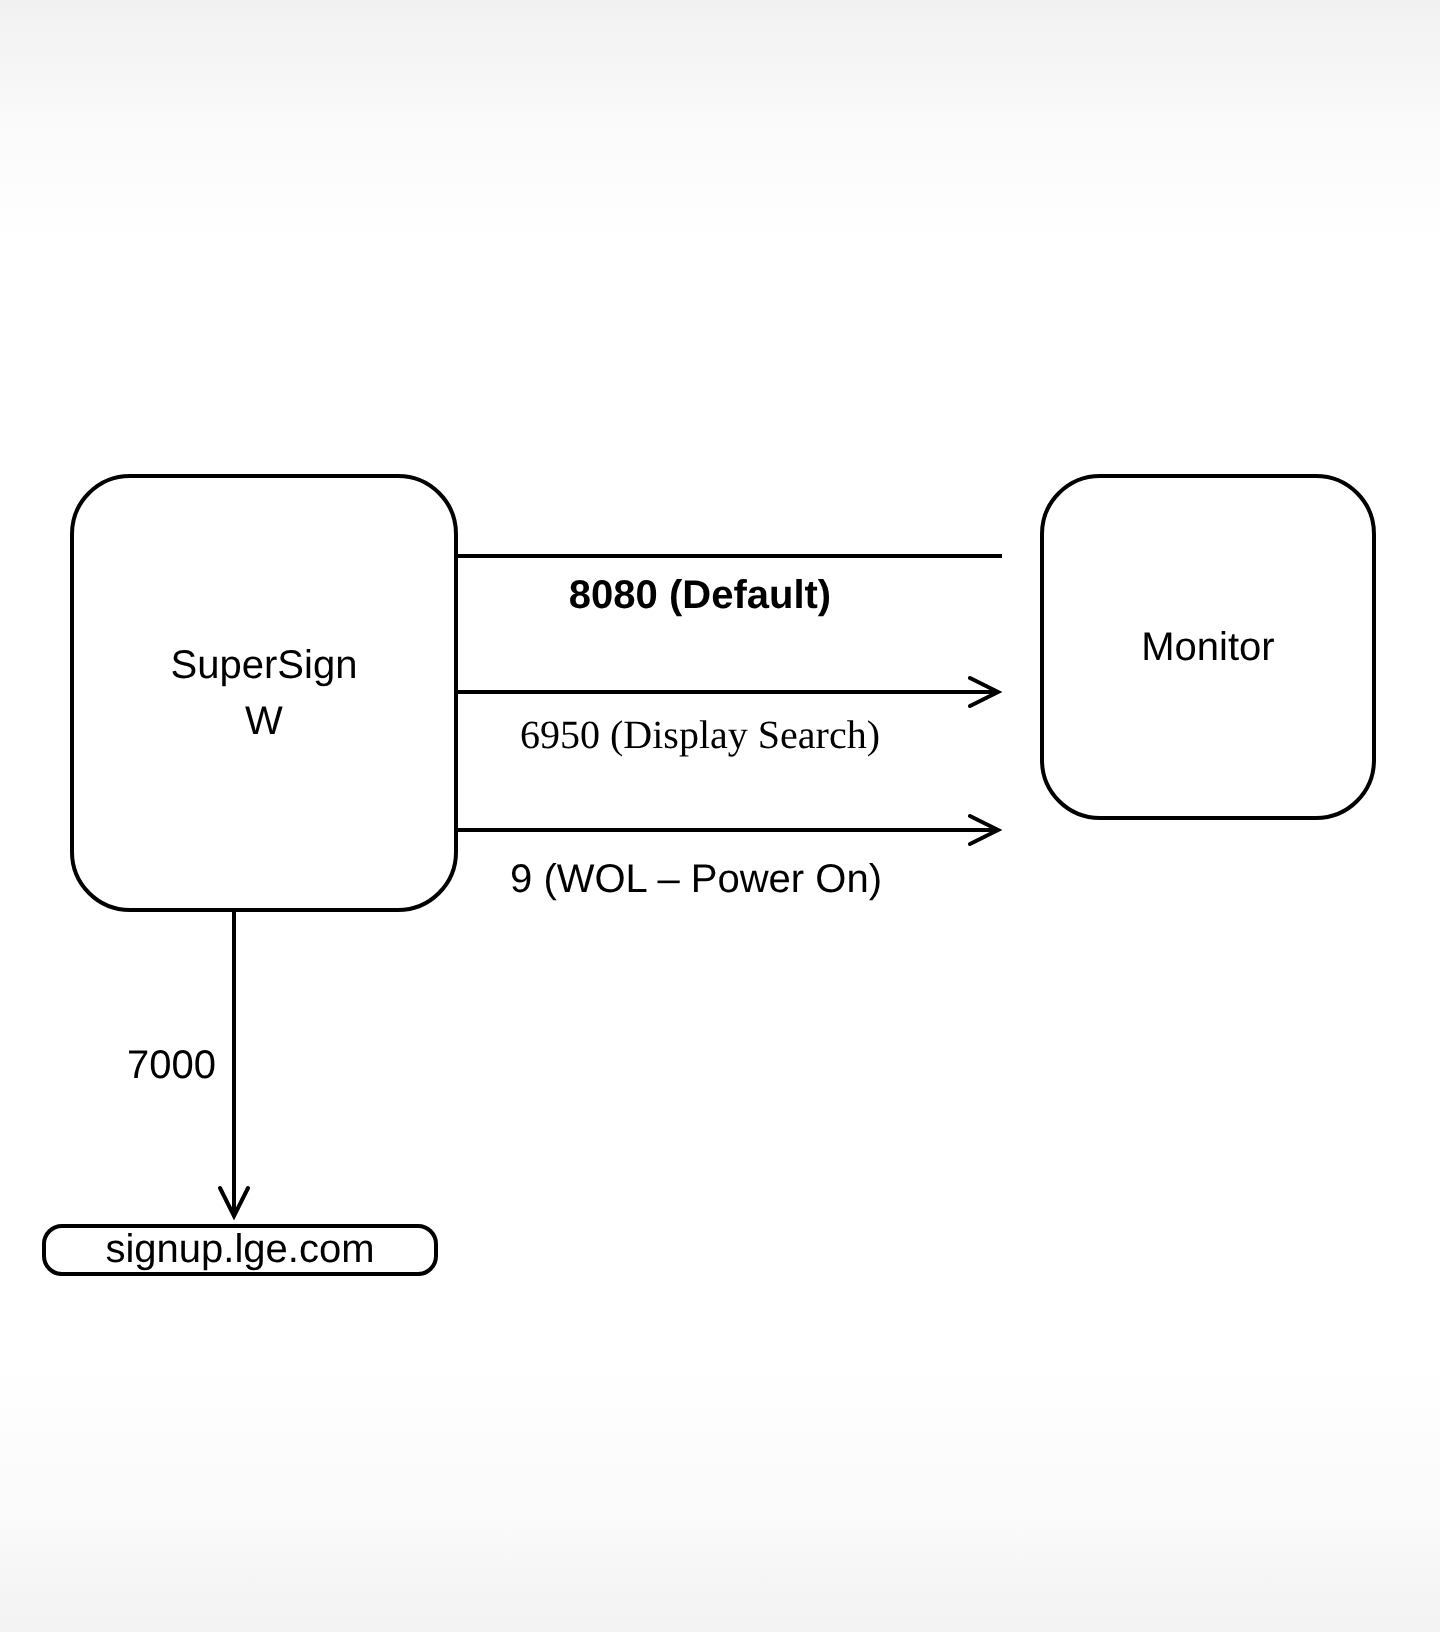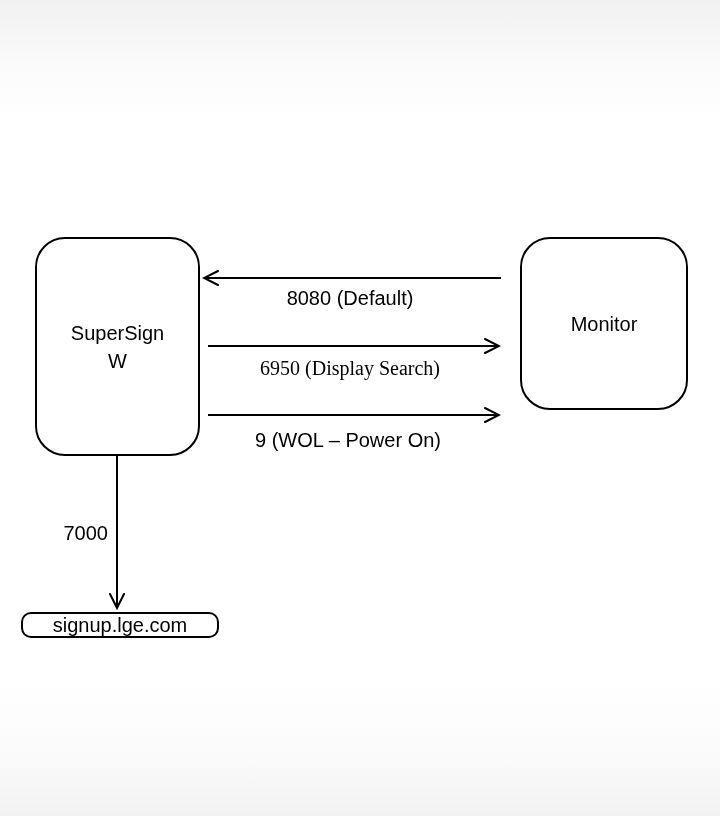--- a/index.html
+++ b/index.html
@@ -32,21 +32,21 @@
     text-align: center;
     font-size: 20px;
     line-height: 28px;
   }
   .node-big {
     border-radius: 30px;
   }
   .node-supersign {
     left: 35px;
     top: 237px;
-    width: 165px;
+    width: 194px;
     height: 219px;
   }
   .node-supersign .node-label {
     white-space: pre-line;
   }
   .node-monitor {
     left: 520px;
     top: 237px;
     width: 168px;
     height: 173px;
@@ -68,20 +68,21 @@
   .conn-label {
     position: absolute;
     font-size: 20px;
     line-height: 23px;
     white-space: nowrap;
   }
   .label-8080 {
     left: 350px;
     top: 287px;
     transform: translateX(-50%);
+    font-weight: bold;
   }
   .label-6950 {
     left: 350px;
     top: 357px;
     transform: translateX(-50%);
     font-family: Liberation Serif, serif;
   }
   .label-9 {
     left: 348px;
     top: 429px;

